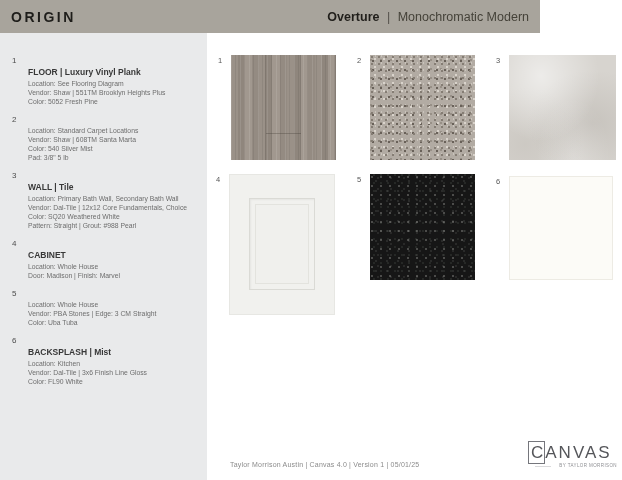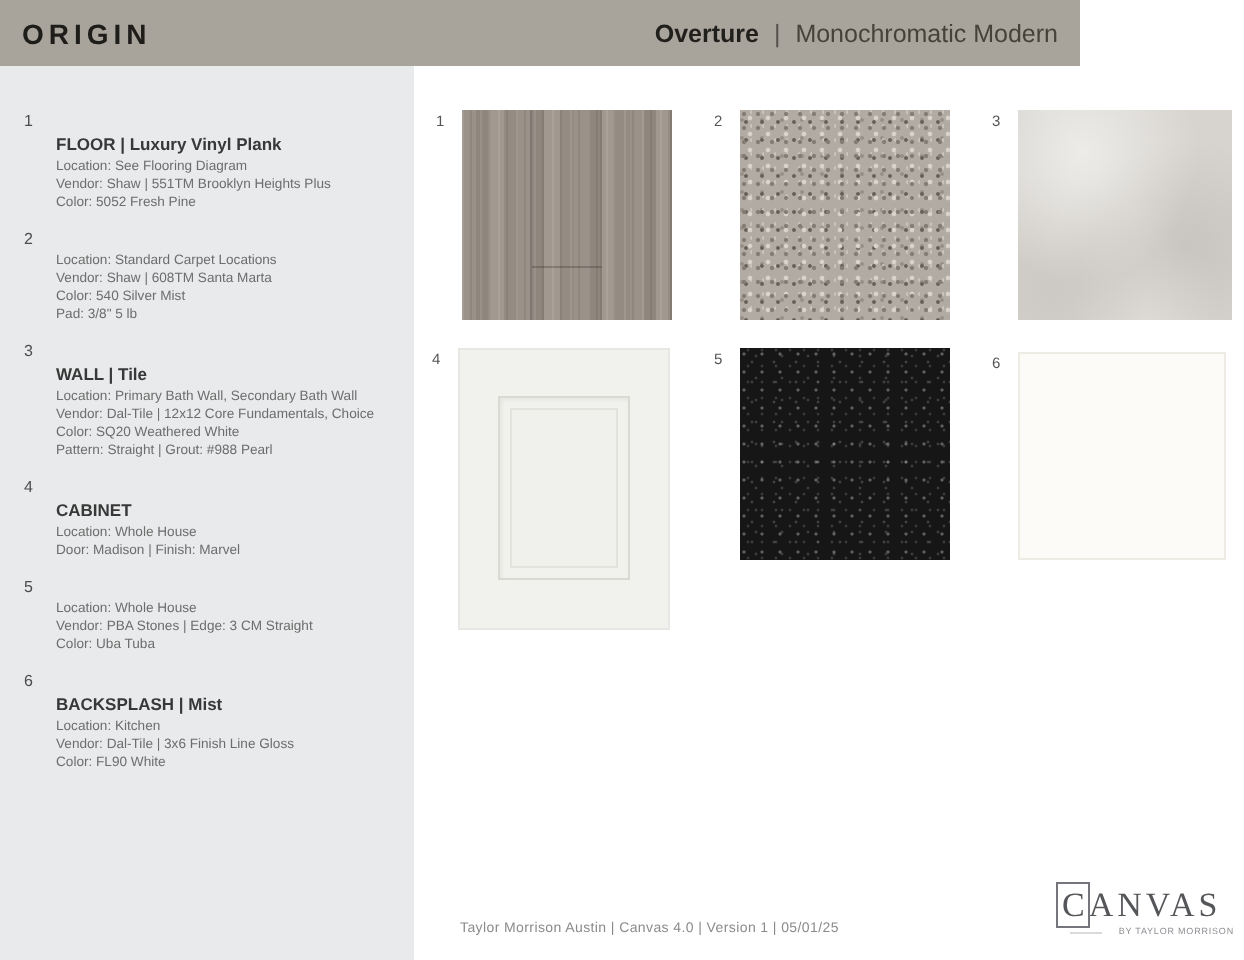--- a/index.html
+++ b/index.html
@@ -122,21 +122,21 @@
     border:1px solid #edebe4; box-sizing:border-box;
   }
 
   
   .footer-info {
     position:absolute; left:230px; top:461px;
     font-size:7px; color:#8b8b8b; letter-spacing:0.2px;
   }
   .logo { position:absolute; left:531px; top:444px; width:86px; }
   .logo-text {
-    font-family:Liberation Serif, serif; font-size:17px; letter-spacing:2px;
+    font-family:Liberation Sans, sans-serif; font-size:17px; letter-spacing:2px;
     color:#55565a; line-height:1; position:relative; white-space:nowrap;
   }
   .logo-frame {
     position:absolute; left:-3px; top:-3px; width:15px; height:21px;
     border:1px solid #75767c;
   }
   .logo-tagline {
     position:relative; margin-top:2px; padding-left:22px;
     font-size:4.5px; color:#8e8f93; text-align:right; letter-spacing:0.4px;
     white-space:nowrap;

